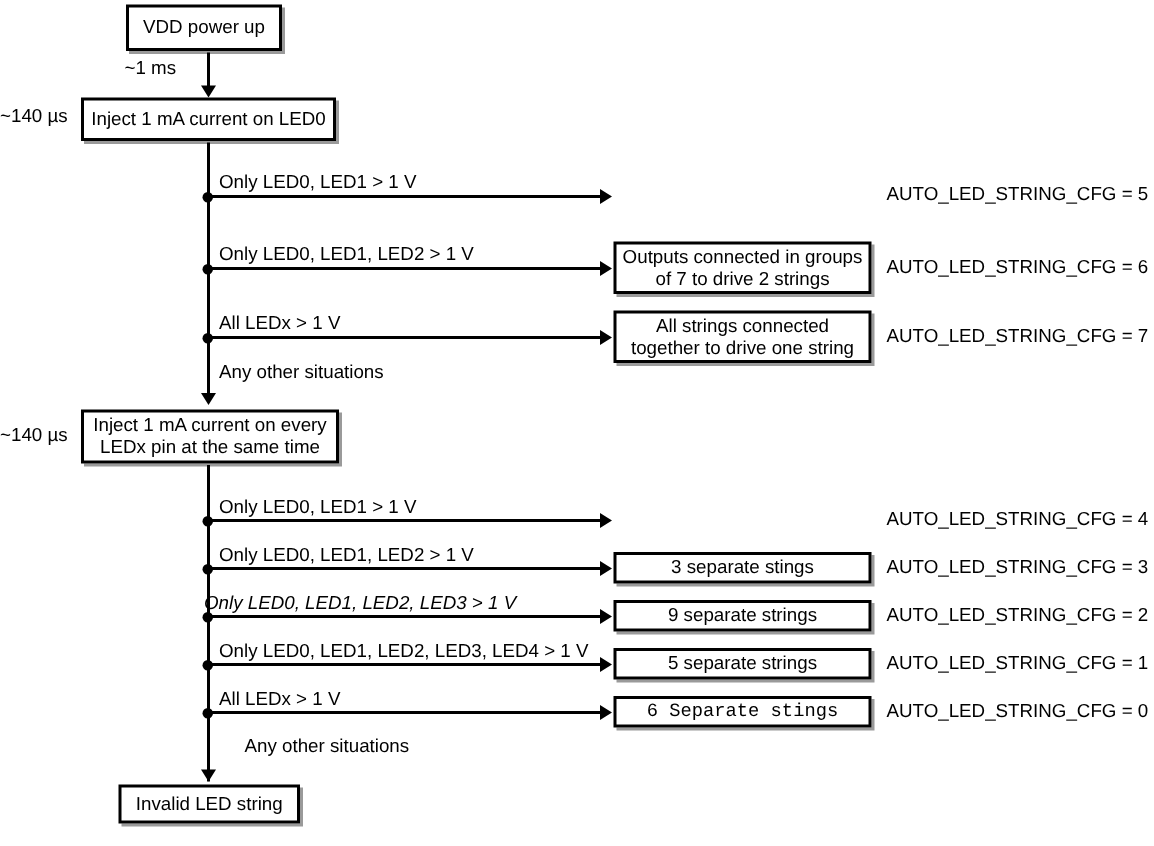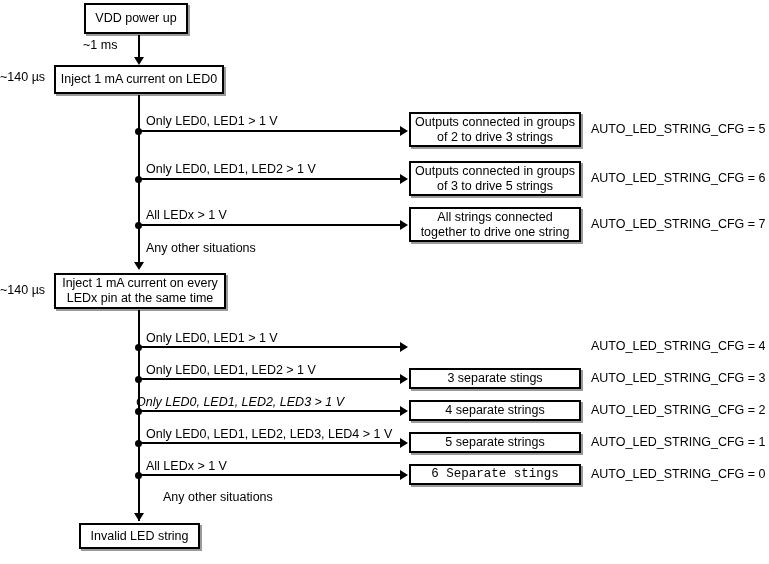--- a/index.html
+++ b/index.html
@@ -82,31 +82,28 @@
     <span>Inject 1 mA current on LED0</span>
   </div>
 
   <div class="vline" style="left:138px;top:95px;height:168px;"></div>
   <div class="arrow-down" style="left:134px;top:262px;"></div>
 
   <div class="txt" style="left:146px;top:114px;">Only LED0, LED1 &gt; 1 V</div>
   <div class="dot" style="left:135px;top:128px;"></div>
   <div class="hline" style="left:139px;top:130px;width:262px;"></div>
   <div class="arrow-right" style="left:400px;top:126px;"></div>
-  <div class="box" style="left:409px;top:112px;width:172px;height:35px;">
-    <span>Outputs connected in groups of 2 to drive 3 strings</span>
-  </div>
   <div class="txt cfg" style="left:591px;top:122px;">AUTO_LED_STRING_CFG = 5 h</div>
 
   <div class="txt" style="left:146px;top:162px;">Only LED0, LED1, LED2 &gt; 1 V</div>
   <div class="dot" style="left:135px;top:176px;"></div>
   <div class="hline" style="left:139px;top:178px;width:262px;"></div>
   <div class="arrow-right" style="left:400px;top:174px;"></div>
   <div class="box" style="left:409px;top:161px;width:172px;height:35px;">
-    <span>Outputs connected in groups of 3 to drive 5 strings</span>
+    <span>Outputs connected in groups of 7 to drive 2 strings</span>
   </div>
   <div class="txt cfg" style="left:591px;top:171px;">AUTO_LED_STRING_CFG = 6 h</div>
 
   <div class="txt" style="left:146px;top:208px;">All LEDx &gt; 1 V</div>
   <div class="dot" style="left:135px;top:222px;"></div>
   <div class="hline" style="left:139px;top:224px;width:262px;"></div>
   <div class="arrow-right" style="left:400px;top:220px;"></div>
   <div class="box" style="left:409px;top:207px;width:172px;height:35px;">
     <span>All strings connected together to drive one string</span>
   </div>
@@ -135,21 +132,21 @@
   <div class="box" style="left:409px;top:368px;width:172px;height:21px;">
     <span>3 separate stings</span>
   </div>
   <div class="txt cfg" style="left:591px;top:371px;">AUTO_LED_STRING_CFG = 3 h</div>
 
   <div class="txt" style="left:136px;top:395px;font-style:italic;">Only LED0, LED1, LED2, LED3 &gt; 1 V</div>
   <div class="dot" style="left:135px;top:408px;"></div>
   <div class="hline" style="left:139px;top:410px;width:262px;"></div>
   <div class="arrow-right" style="left:400px;top:406px;"></div>
   <div class="box" style="left:409px;top:400px;width:172px;height:21px;">
-    <span>4 separate strings</span>
+    <span>9 separate strings</span>
   </div>
   <div class="txt cfg" style="left:591px;top:403px;">AUTO_LED_STRING_CFG = 2 h</div>
 
   <div class="txt" style="left:146px;top:427px;">Only LED0, LED1, LED2, LED3, LED4 &gt; 1 V</div>
   <div class="dot" style="left:135px;top:440px;"></div>
   <div class="hline" style="left:139px;top:442px;width:262px;"></div>
   <div class="arrow-right" style="left:400px;top:438px;"></div>
   <div class="box" style="left:409px;top:432px;width:172px;height:21px;text-align:center;">
     <span>5 separate strings</span>
   </div>

